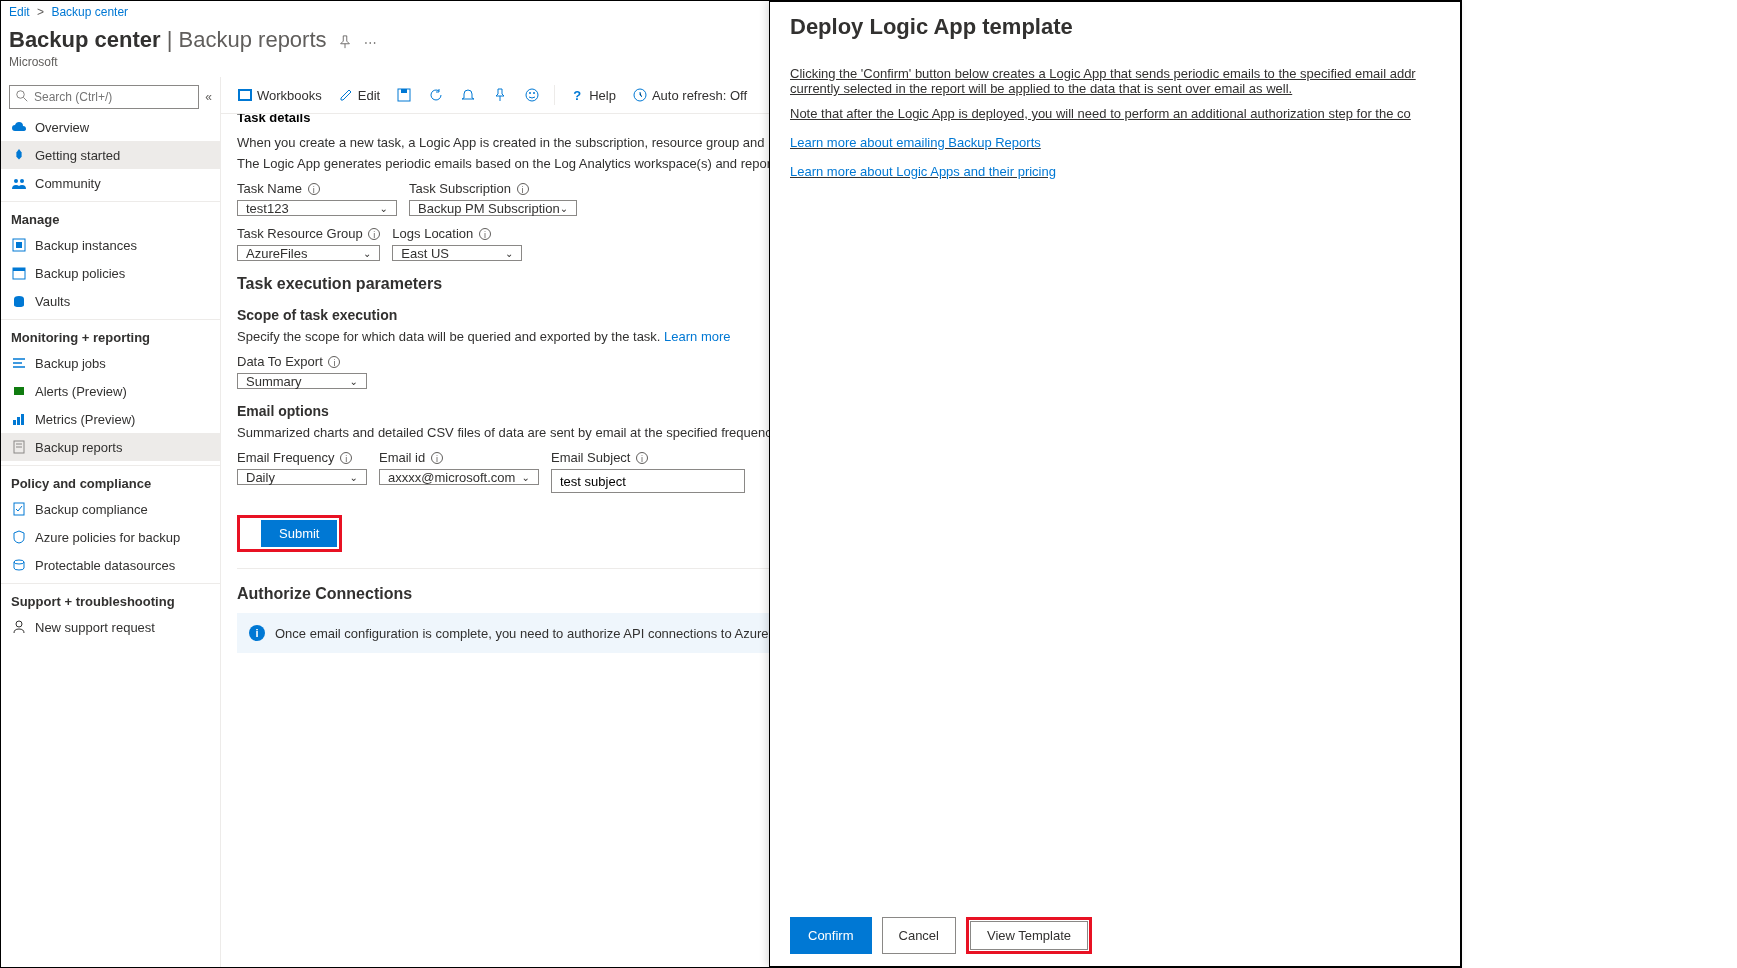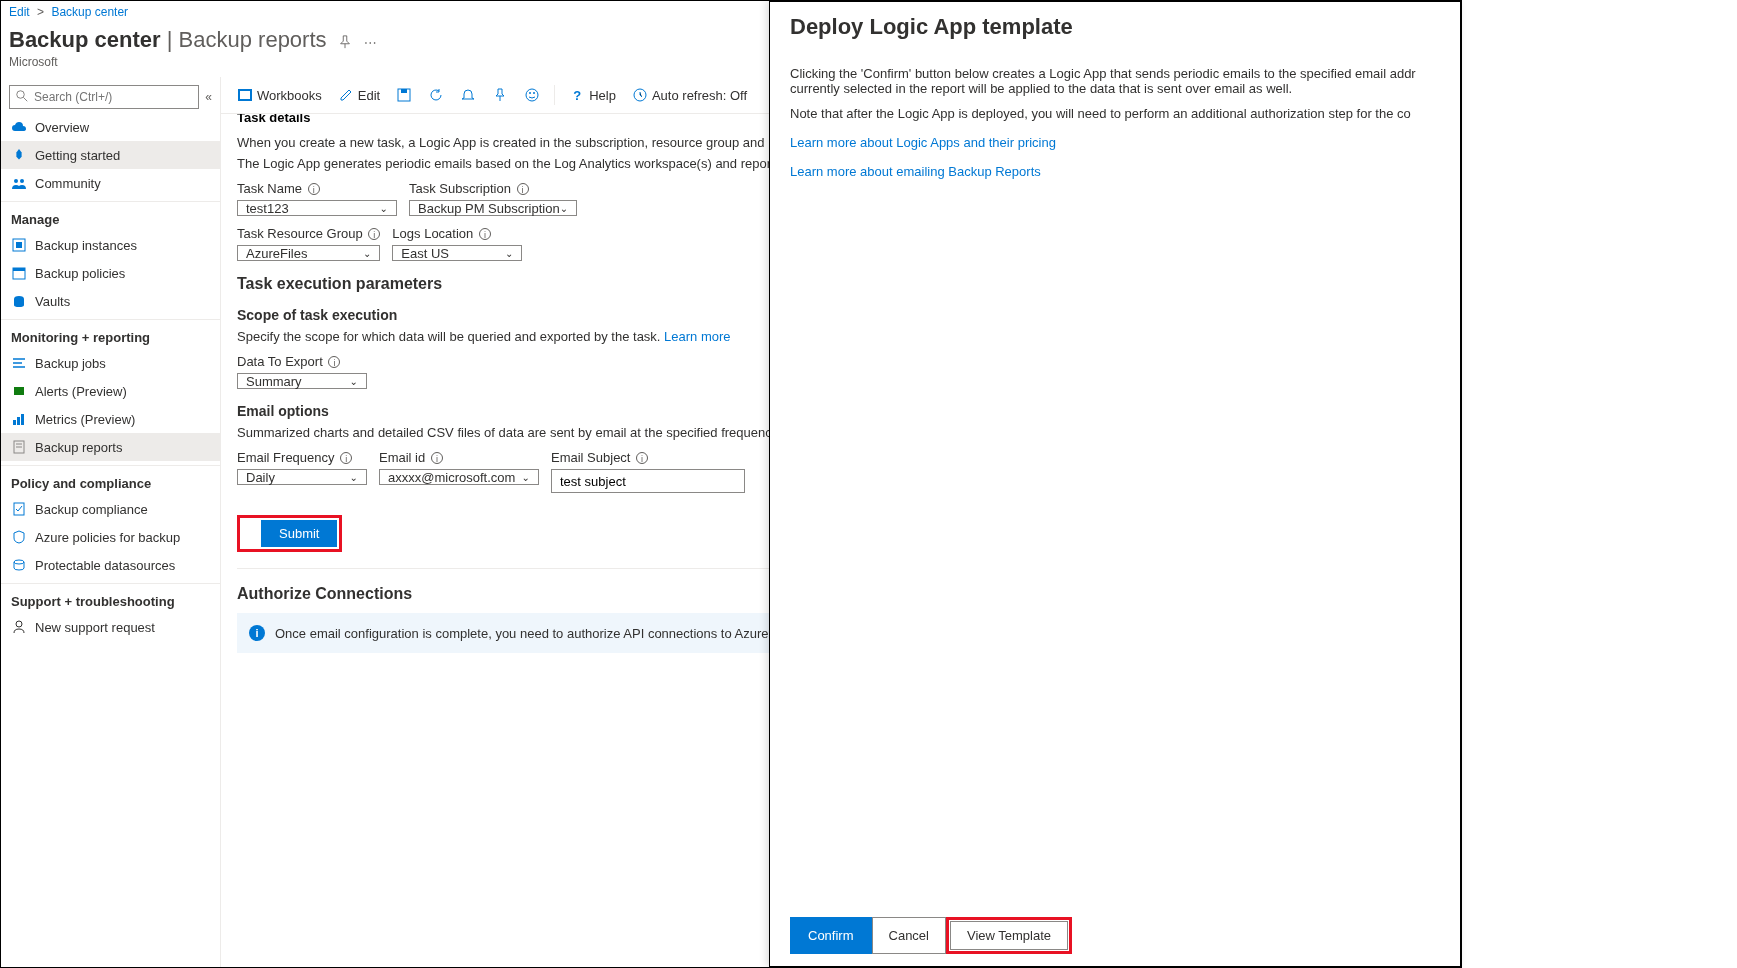--- a/index.html
+++ b/index.html
@@ -54,24 +54,24 @@
 .submit-btn { background: #0078d4; color: #fff; border: none; padding: 6px 18px; font-size: 13px; cursor: pointer; margin-left: 19px; }
 .submit-wrap { display: inline-block; border: 3px solid #e81123; padding: 2px; margin-top: 12px; }
 hr.sep { border: none; border-top: 1px solid #edebe9; margin: 16px 0; }
 .info-banner { display: flex; align-items: center; gap: 10px; background: #eff6fc; padding: 12px; margin-top: 10px; }
 .info-banner .info-ico2 { width: 16px; height: 16px; border-radius: 50%; background: #0078d4; color: #fff; font-size: 11px; display: flex; align-items: center; justify-content: center; font-weight: bold; flex-shrink: 0; }
 
 
 .panel { position: absolute; top: 0; right: 0; bottom: 0; width: 692px; background: #fff; box-shadow: -2px 0 8px rgba(0,0,0,0.15); display: flex; flex-direction: column; border: 1px solid #000; }
 .panel-header { padding: 12px 20px 8px 20px; }
 .panel-header h2 { font-size: 22px; font-weight: 600; }
-.panel-body { padding: 8px 20px; flex: 1; font-size: 13px; overflow: auto; }
+.panel-body { padding: 8px 20px; flex: 1; font-size: 13px; overflow: auto; text-decoration: underline; }
 .panel-body p { margin: 10px 0; color: #323130; }
 .panel-body a { color: #0078d4; text-decoration: none; display: block; margin: 14px 0; }
-.panel-footer { padding: 12px 20px; display: flex; border-top: 0px solid #edebe9; }
+.panel-footer { padding: 12px 20px; display: flex; gap: 10px; border-top: 0px solid #edebe9; }
 .btn-primary { background: #0078d4; color: #fff; border: none; padding: 6px 18px; font-size: 13px; cursor: pointer; }
 .btn-default { background: #fff; color: #323130; border: 1px solid #8a8886; padding: 6px 16px; font-size: 13px; cursor: pointer; }
 .view-template-wrap { display: inline-block; border: 3px solid #e81123; padding: 1px; }
 
 .truncated-title { color: #000000; font-weight: 600; position: relative; top: -4px; }
 </style>
 </head>
 <body>
 
 <div class="app">
@@ -411,22 +411,22 @@
     </div>
   </div>
 
   <div class="panel">
     <div class="panel-header">
       <h2>Deploy Logic App template</h2>
     </div>
     <div class="panel-body">
       <p>Clicking the 'Confirm' button below creates a Logic App that sends periodic emails to the specified email addr currently selected in the report will be applied to the data that is sent over email as well.</p>
       <p>Note that after the Logic App is deployed, you will need to perform an additional authorization step for the co</p>
+      <a href="#">Learn more about emailing Backup Reports</a>
       <a href="#">Learn more about Logic Apps and their pricing</a>
-      <a href="#">Learn more about emailing Backup Reports</a>
     </div>
     <div class="panel-footer">
       <button class="btn-primary">Confirm</button>
       <button class="btn-default">Cancel</button>
       <span class="view-template-wrap">
         <button class="btn-default">View Template</button>
       </span>
     </div>
   </div>
 </div>

